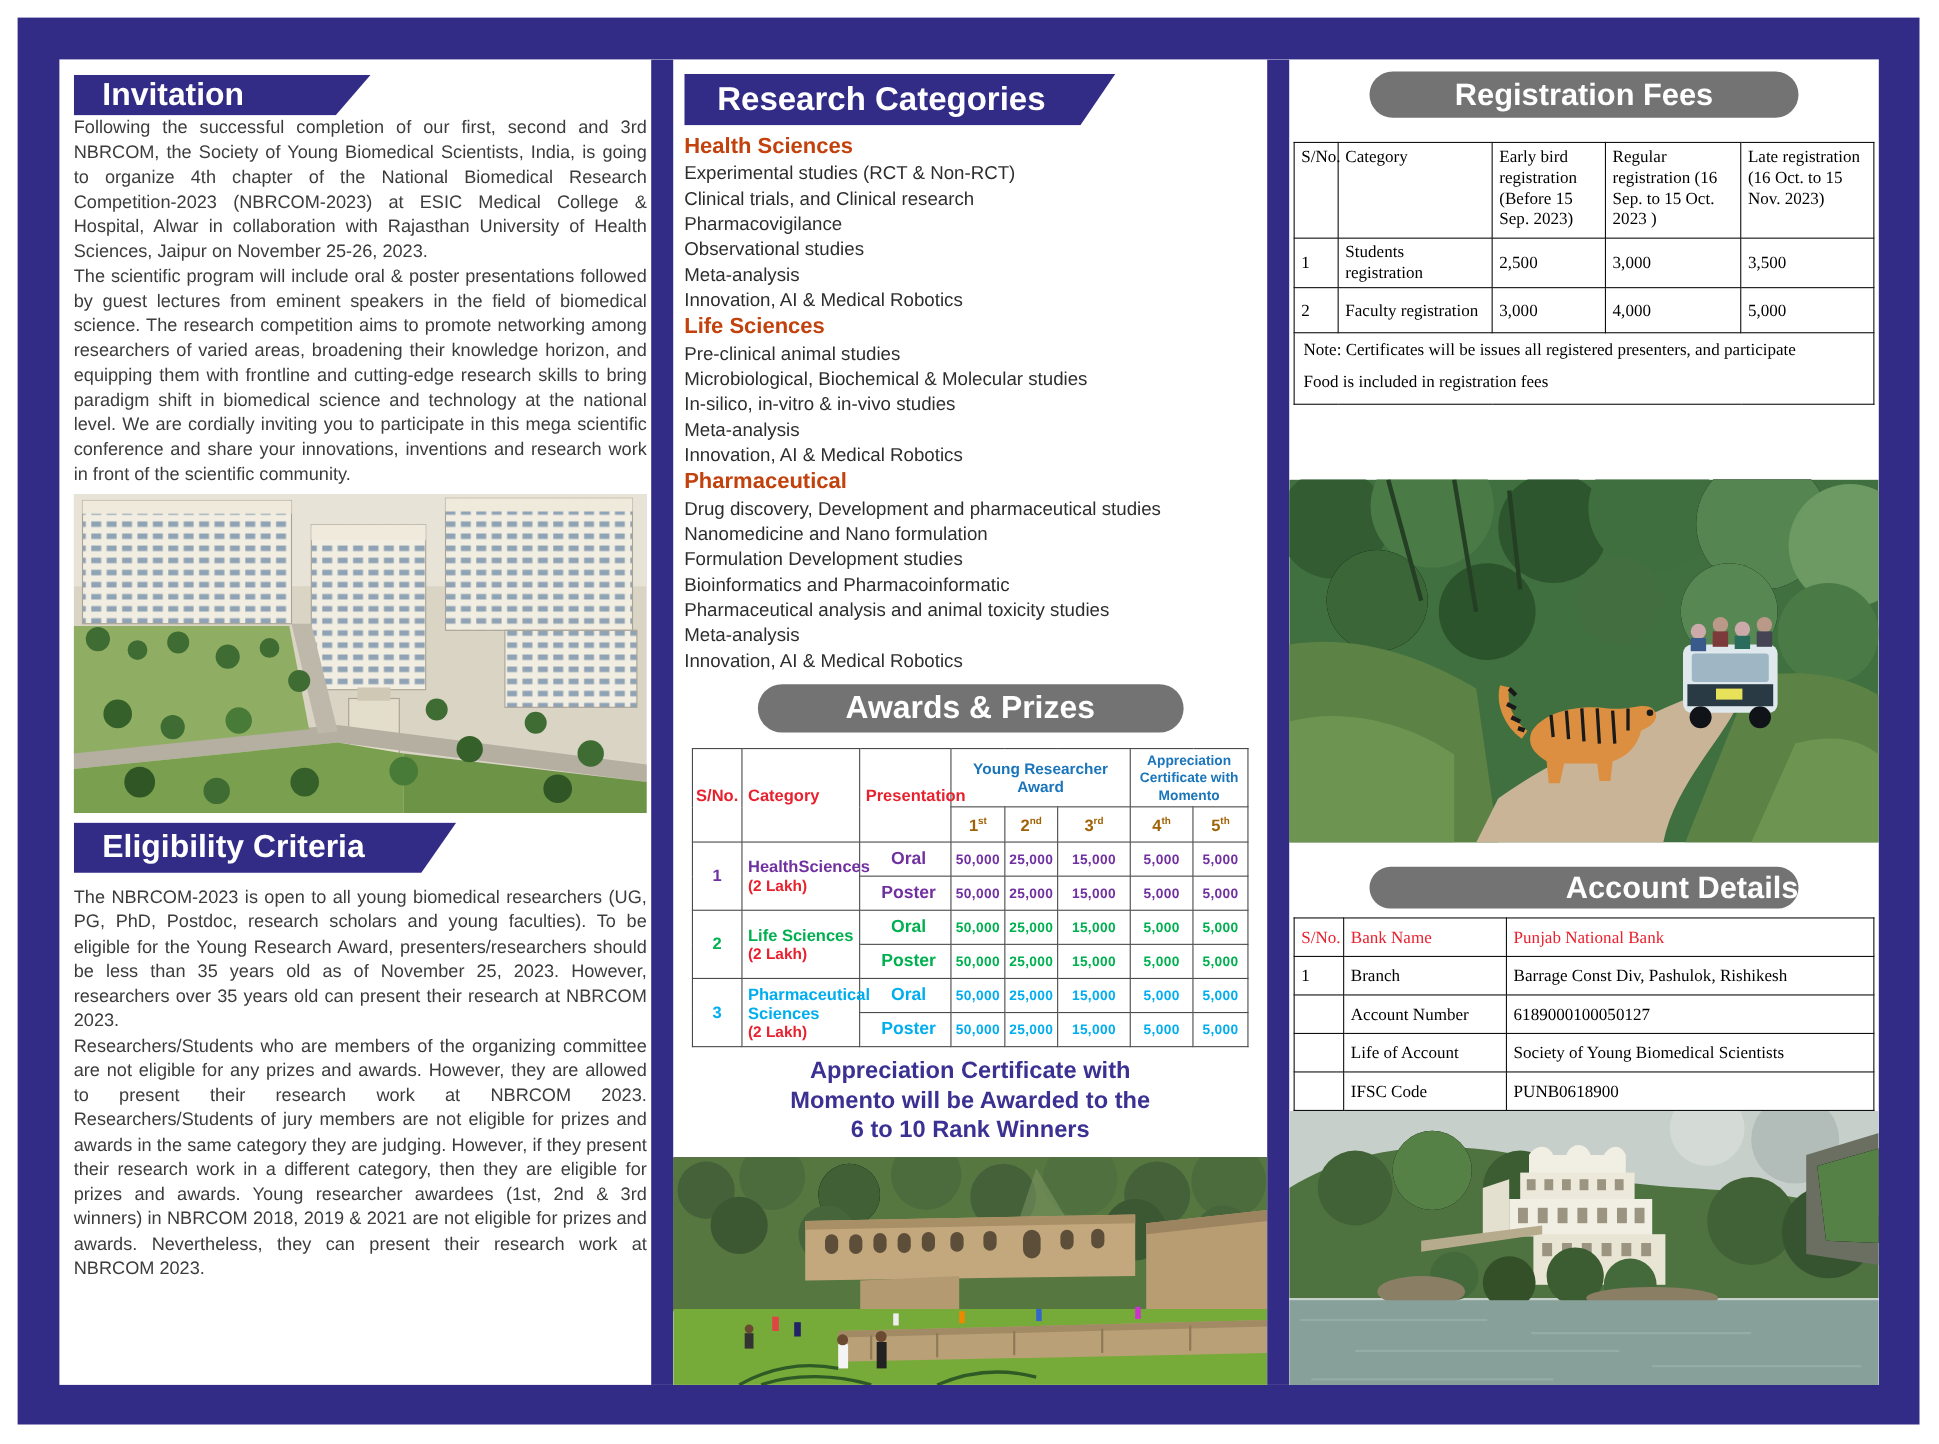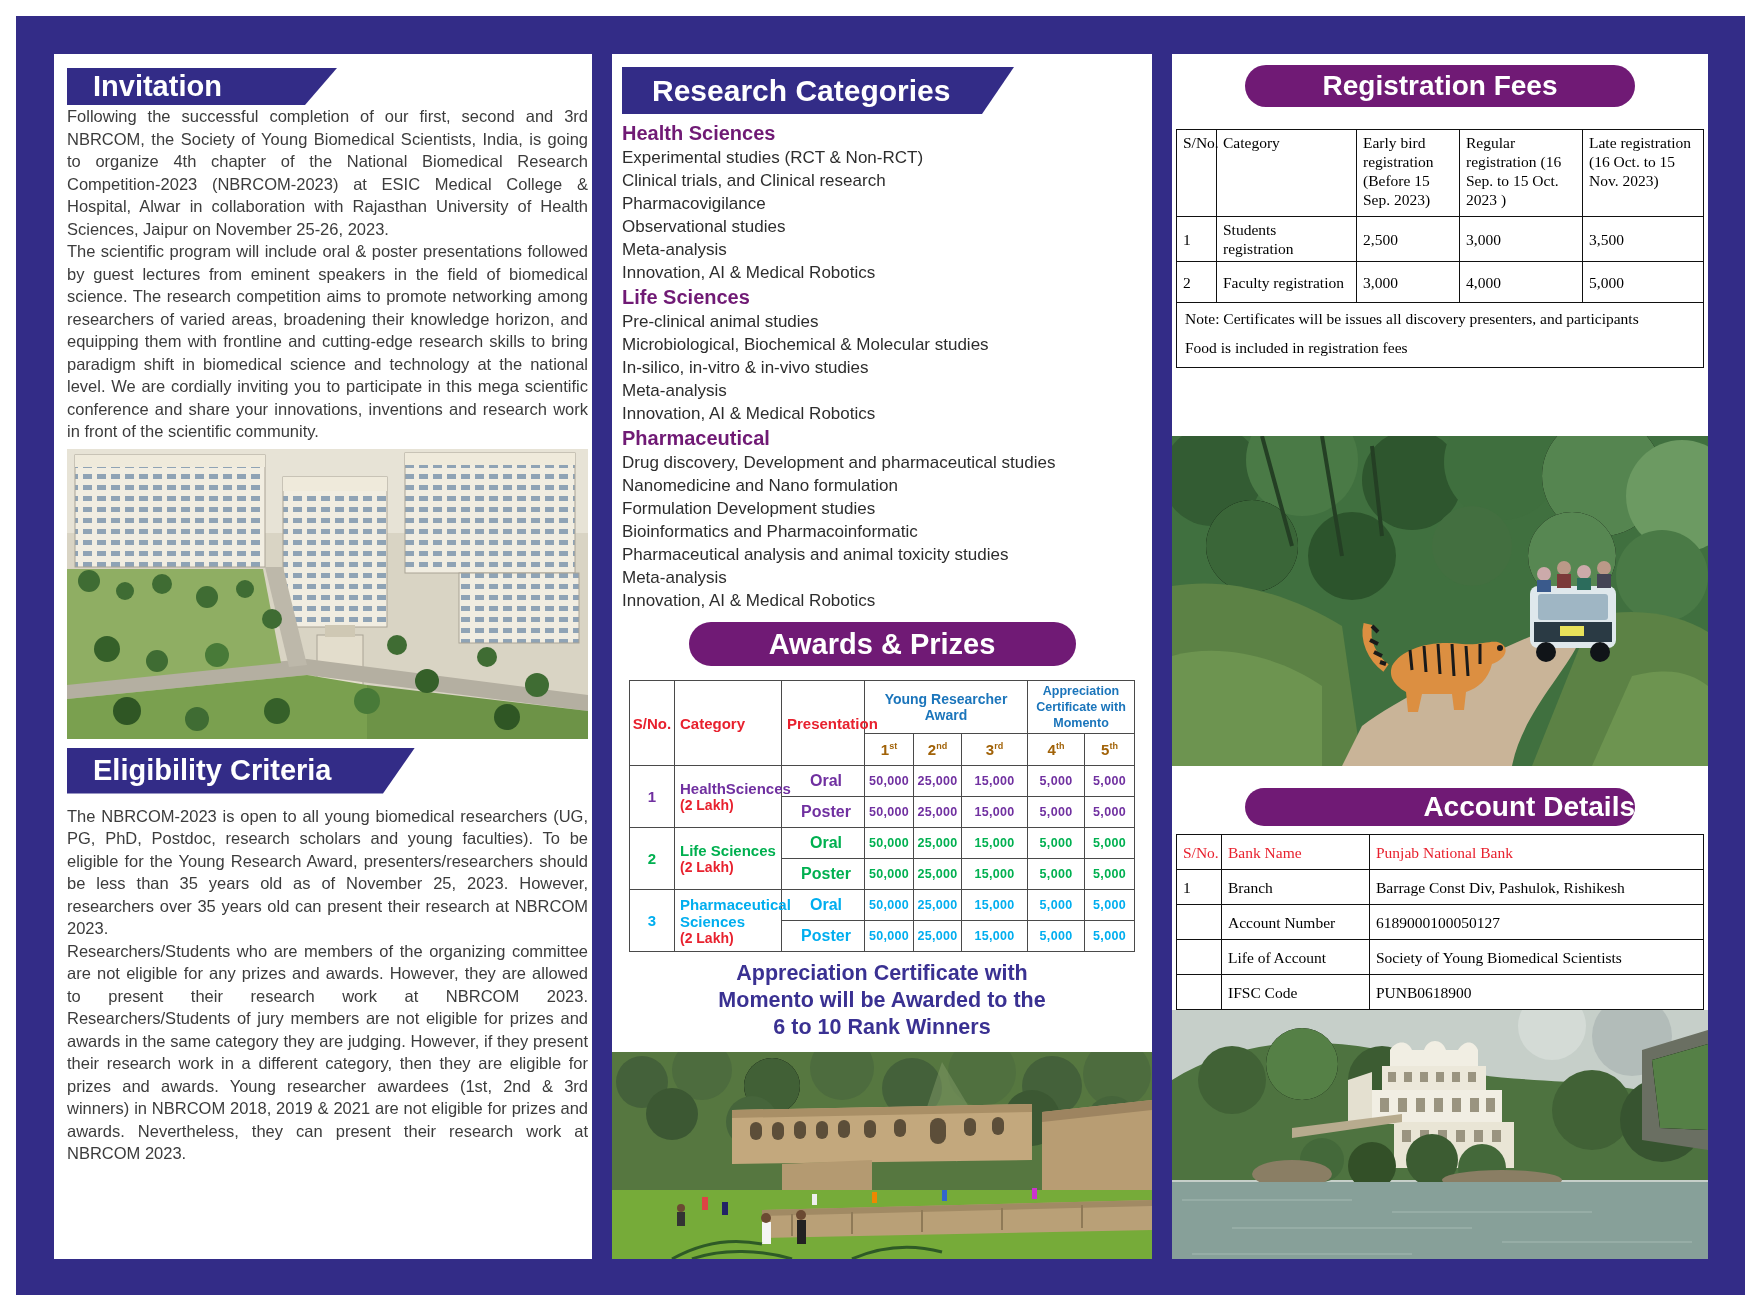--- a/index.html
+++ b/index.html
@@ -8,38 +8,38 @@
   .content{position:absolute;left:38px;top:38px;right:37px;bottom:36px;background:#ffffff;display:flex;flex-direction:row;overflow:hidden;}
   .col{position:relative;display:flex;flex-direction:column;overflow:hidden;}
   .col > *{flex-shrink:0;}
   .col1{width:538px;padding:0 4px 0 13px;box-sizing:border-box;}
   .col2{width:540px;}
   .col3{width:536px;}
   .vdiv{width:20px;background:#332c87;flex-shrink:0;}
 
   
   .flag{background:#332c87;color:#fff;font-weight:bold;display:flex;align-items:center;clip-path:polygon(0 0,100% 0,calc(100% - 32px) 100%,0 100%);}
-  .pill{background:#701a75;color:#fff;font-weight:bold;display:flex;align-items:center;justify-content:center;}
+  .pill{background:#737373;color:#fff;font-weight:bold;display:flex;align-items:center;justify-content:center;}
 
   .inv-banner{margin-top:14px;width:270px;height:37px;font-size:29px;padding-left:26px;box-sizing:border-box;}
   .elig-banner{margin-top:9px;width:348px;height:46px;font-size:29px;padding-left:26px;box-sizing:border-box;}
   .rc-banner{margin:13px 0 0 10px;width:392px;height:47px;font-size:30px;padding-left:30px;box-sizing:border-box;}
   .awards-pill{margin:10px auto 0;width:387px;height:44px;border-radius:22px;font-size:29px;}
   .reg-pill{margin:11px auto 0;width:390px;height:42px;border-radius:21px;font-size:28px;}
   .acct-pill{margin:22px auto 0;width:390px;height:38px;border-radius:19px;font-size:28px;justify-content:flex-end;}
 
   
   .btxt{color:#3c3c3c;font-size:16.5px;line-height:22.5px;margin:0;}
   .justify{text-align:justify;}
   .dear{margin-top:11px;}
   .mt11{margin-top:11px;}
 
   
   .rc-list{margin:6px 14px 0 10px;}
-  .rc-heading{font-size:20px;font-weight:bold;color:#701a75;line-height:26px;}
+  .rc-heading{font-size:20px;font-weight:bold;color:#c2410c;line-height:26px;}
   .rc-item{font-size:17px;color:#2d2d2d;line-height:23px;}
 
   
   table.awards{margin:14px auto 0;width:506px;border-collapse:collapse;table-layout:fixed;}
   table.awards th,table.awards td{border:1px solid #4a4a4a;text-align:center;vertical-align:middle;padding:2px 1px;}
   table.awards .hred{color:#e8212e;font-weight:bold;font-size:15px;}
   table.awards .hblue{color:#1b75bb;font-weight:bold;font-size:14px;line-height:16px;}
   table.awards .hblue.small{font-size:12.5px;}
   .rank-cell{font-size:15px;font-weight:bold;color:#a16207;margin-top:35px;}
   .rank-cell sup{font-size:9px;}
@@ -385,21 +385,21 @@
                 <td>2</td>
                 <td>Faculty registration</td>
                 <td>3,000</td>
                 <td>4,000</td>
                 <td>5,000</td>
               </tr>
             </tbody>
           <tfoot>
             <tr>
                 <td colspan="5" class="reg-notes">
-                  <div class="reg-note-line">Note: Certificates will be issues all discovery presenters, and participants</div>
+                  <div class="reg-note-line">Note: Certificates will be issues all registered presenters, and participate</div>
                   <div class="reg-note-line">Food is included in registration fees</div>
                 </td>
               </tr>
           </tfoot>
         </table>
 
         <svg class="tiger-photo" width="536" height="330" viewBox="0 0 536 330">
           <rect width="536" height="330" fill="#40703f"></rect>
           <g>
             <circle cx="40" cy="40" r="50" fill="#335c33"></circle>

